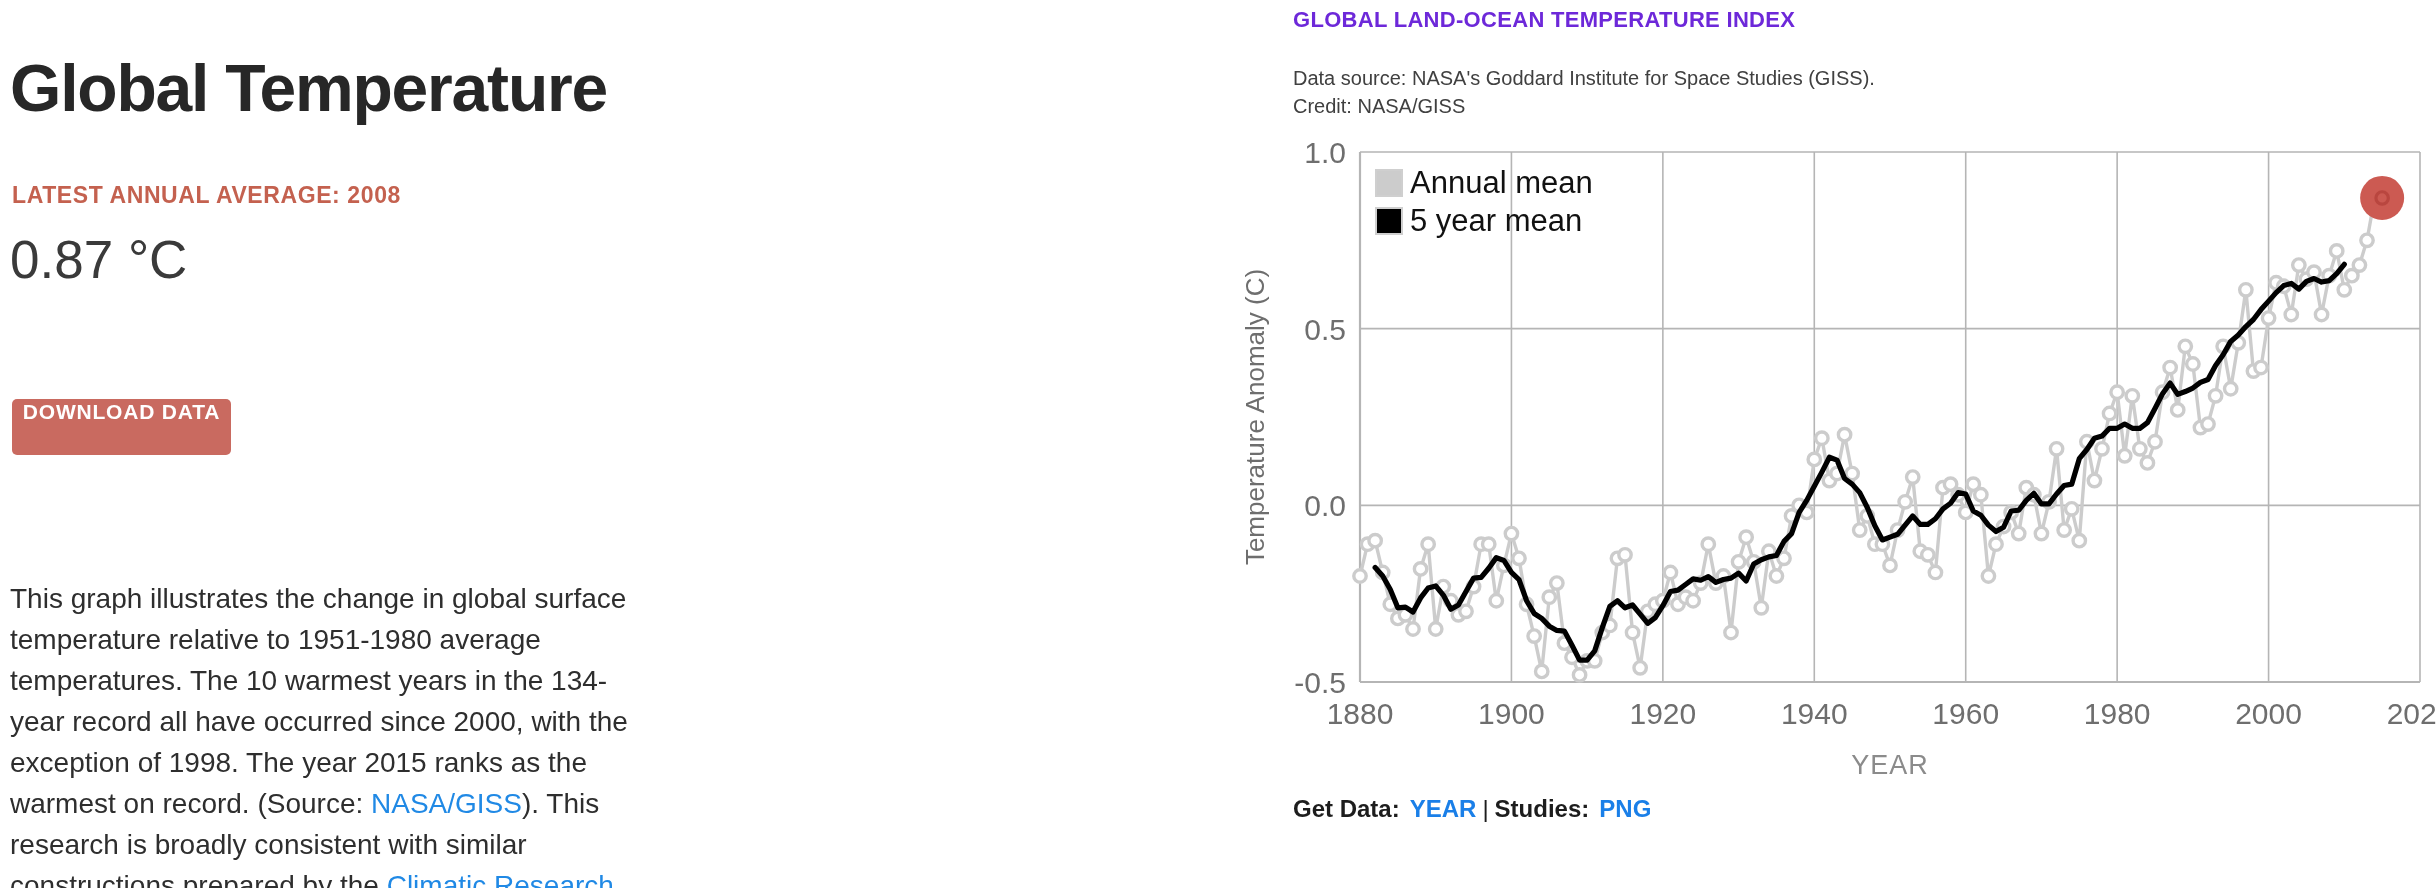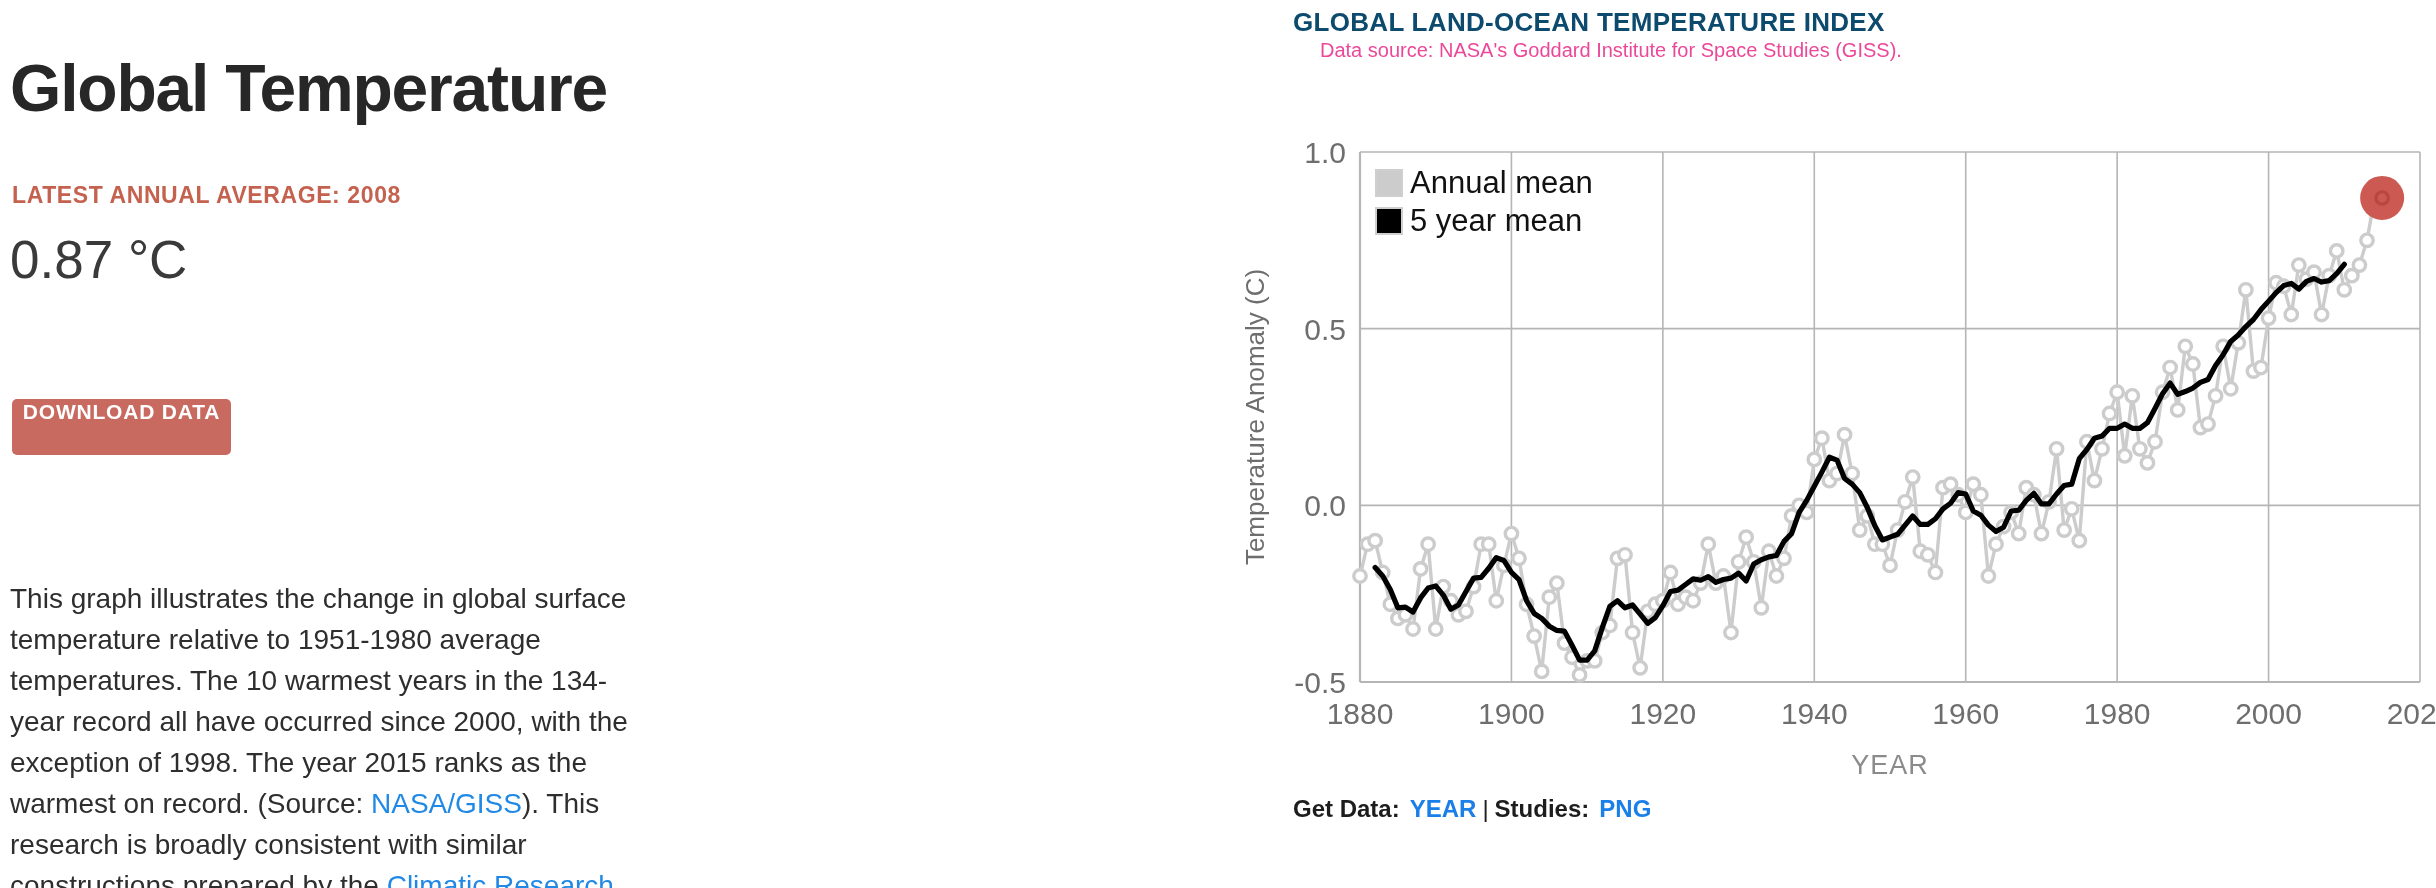--- a/index.html
+++ b/index.html
@@ -55,31 +55,30 @@
     font-size:28px;line-height:41px;
     color:#2e2e2e;
   }
   .body-copy a{color:#2089e5;text-decoration:none;}
 
   
   .right-panel{position:absolute;left:1192px;top:0;width:1244px;height:888px;}
 
   .chart-title{
     position:absolute;left:101px;top:7px;
-    font-size:26px;font-weight:bold;
+    font-size:22px;font-weight:bold;
     letter-spacing:0.3px;
-    color:#0c4a6e;
+    color:#6d28d9;
     white-space:nowrap;
   }
   .chart-source{
-    position:absolute;left:101px;top:36px;
+    position:absolute;left:101px;top:64px;
     font-size:20px;line-height:28px;
-    color:#ec4899;
-    white-space:nowrap;
-    margin-left:27px;
+    color:#404040;
+    white-space:nowrap;
   }
 
   .chart-wrap{position:absolute;left:30px;top:130px;width:1214px;height:660px;}
   .chart-wrap svg{display:block;}
 
   .getdata{
     position:absolute;left:101px;top:795px;
     font-size:24px;font-weight:bold;
     color:#1d1d1d;
     white-space:nowrap;
@@ -108,20 +107,21 @@
     <p class="body-copy"><span>This graph illustrates the change in global surface temperature relative to 1951-1980 average temperatures. The 10 warmest years in the 134-year record all have occurred since 2000, with the exception of 1998. The year 2015 ranks as the warmest on record. (Source: </span><a href="#">NASA/GISS</a><span>). This research is broadly consistent with similar constructions prepared by the </span><a href="#">Climatic Research Unit</a></p>
 
   </div>
 
   <div class="right-panel">
 
     <div class="chart-title">GLOBAL LAND-OCEAN TEMPERATURE INDEX</div>
 
     <div class="chart-source">
       <div>Data source: NASA's Goddard Institute for Space Studies (GISS).</div>
+      <div>Credit: NASA/GISS</div>
     </div>
 
     <div class="chart-wrap">
       <svg id="chart-svg" width="1214" height="660" viewBox="0 0 1214 660">
           <line x1="289.42857142857144" y1="22" x2="289.42857142857144" y2="552" stroke="#b5b5b5" stroke-width="1.6"></line>
           <line x1="440.85714285714283" y1="22" x2="440.85714285714283" y2="552" stroke="#b5b5b5" stroke-width="1.6"></line>
           <line x1="592.2857142857142" y1="22" x2="592.2857142857142" y2="552" stroke="#b5b5b5" stroke-width="1.6"></line>
           <line x1="743.7142857142857" y1="22" x2="743.7142857142857" y2="552" stroke="#b5b5b5" stroke-width="1.6"></line>
           <line x1="895.1428571428571" y1="22" x2="895.1428571428571" y2="552" stroke="#b5b5b5" stroke-width="1.6"></line>
           <line x1="1046.5714285714284" y1="22" x2="1046.5714285714284" y2="552" stroke="#b5b5b5" stroke-width="1.6"></line>

